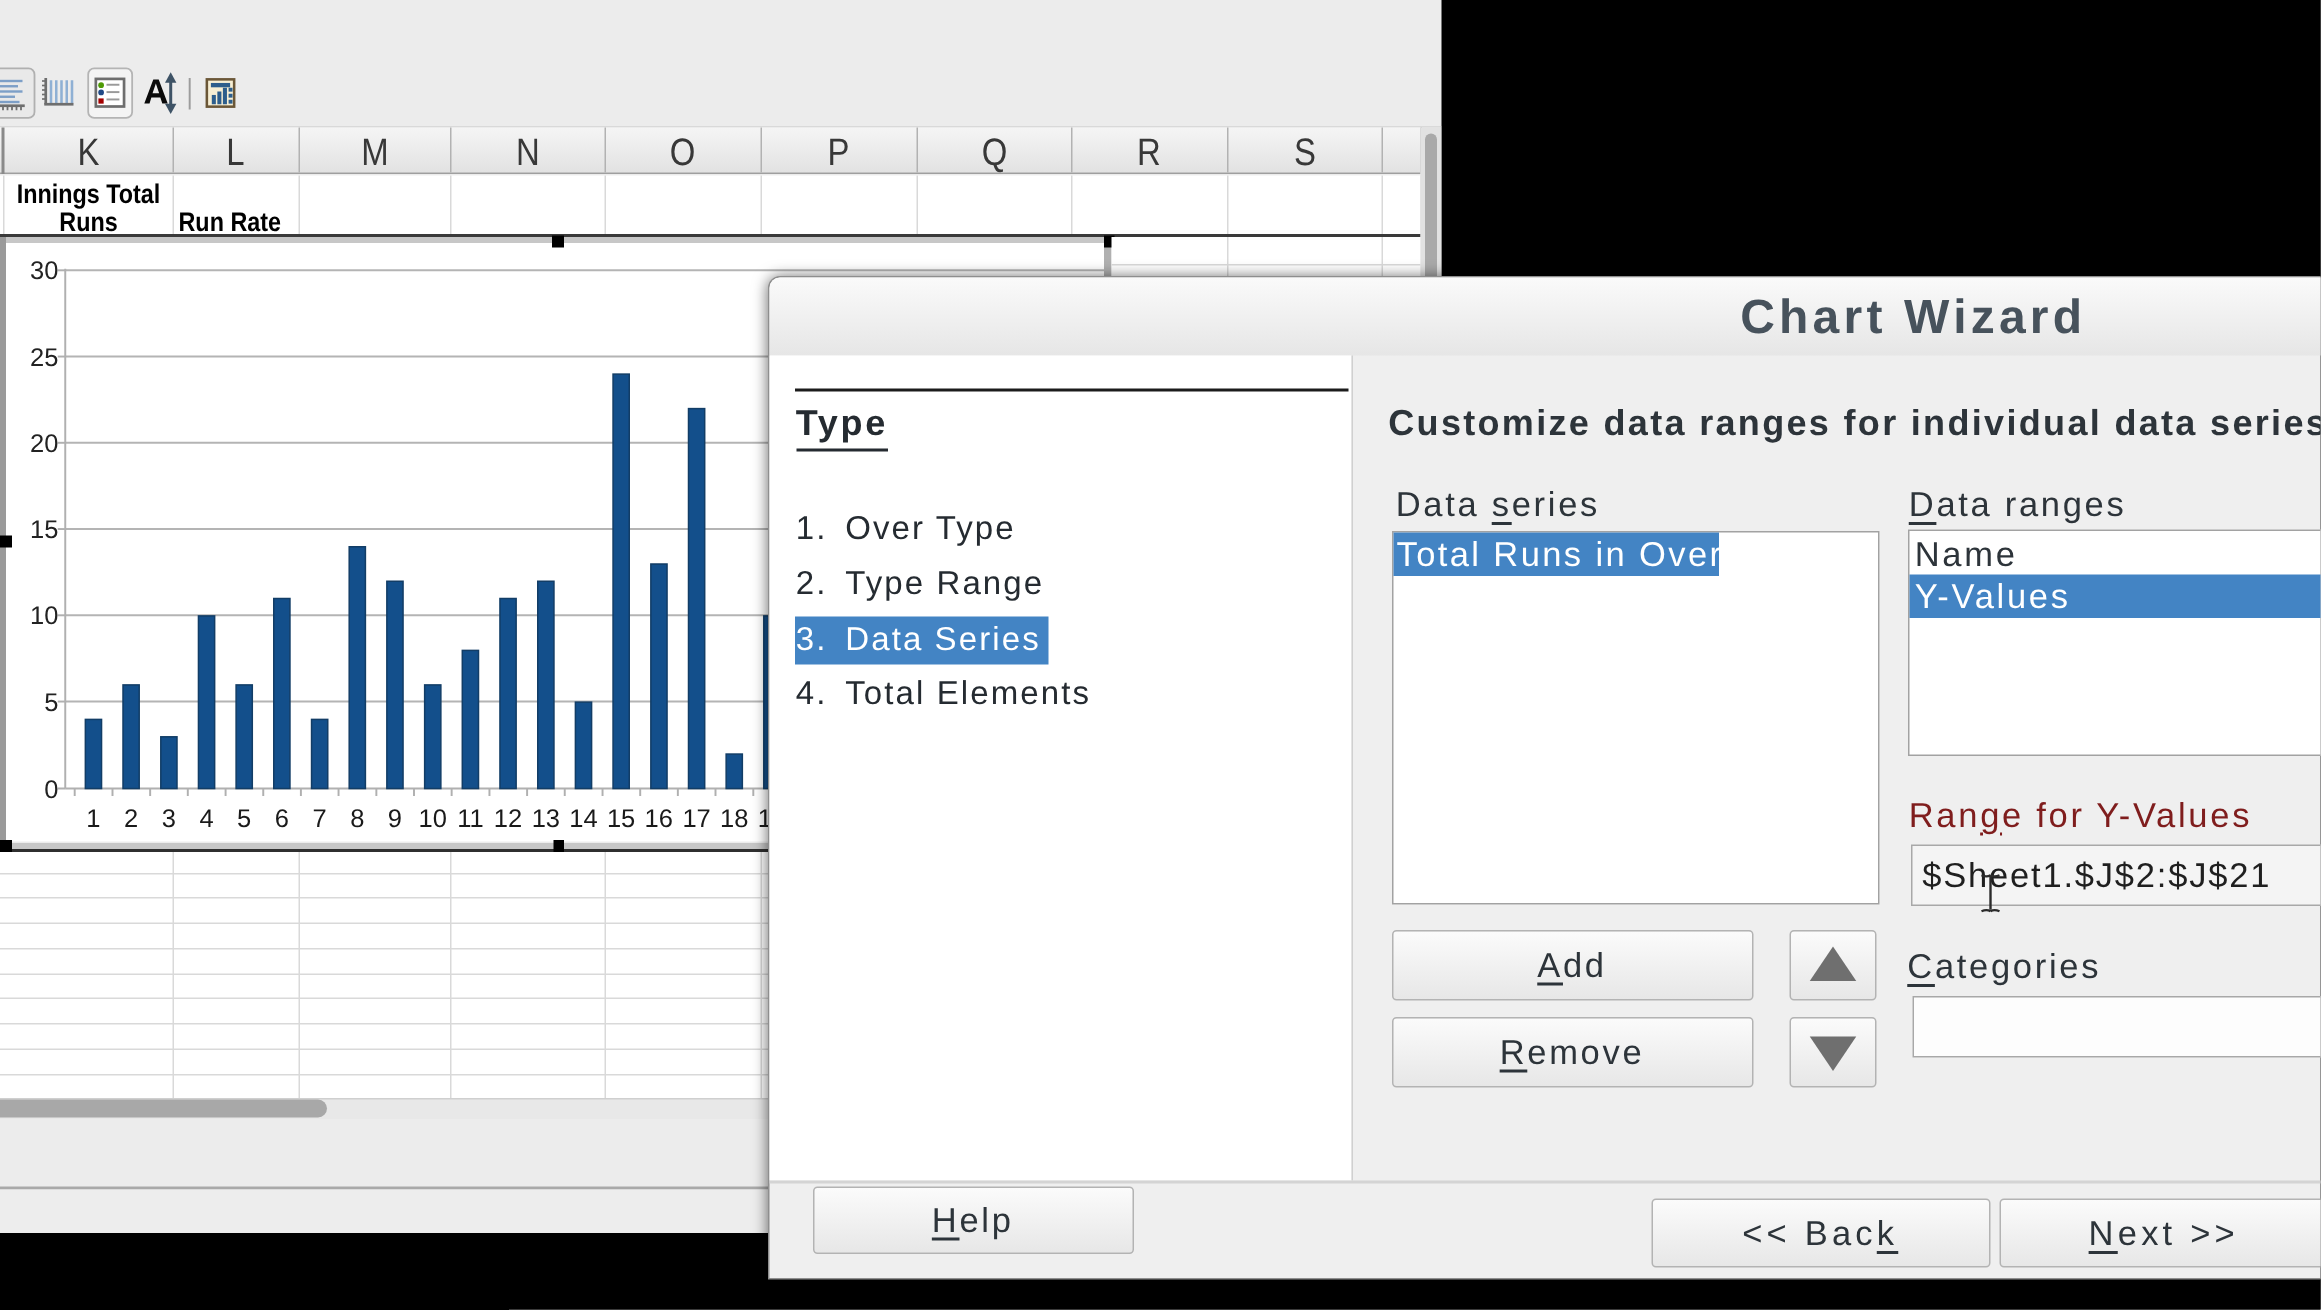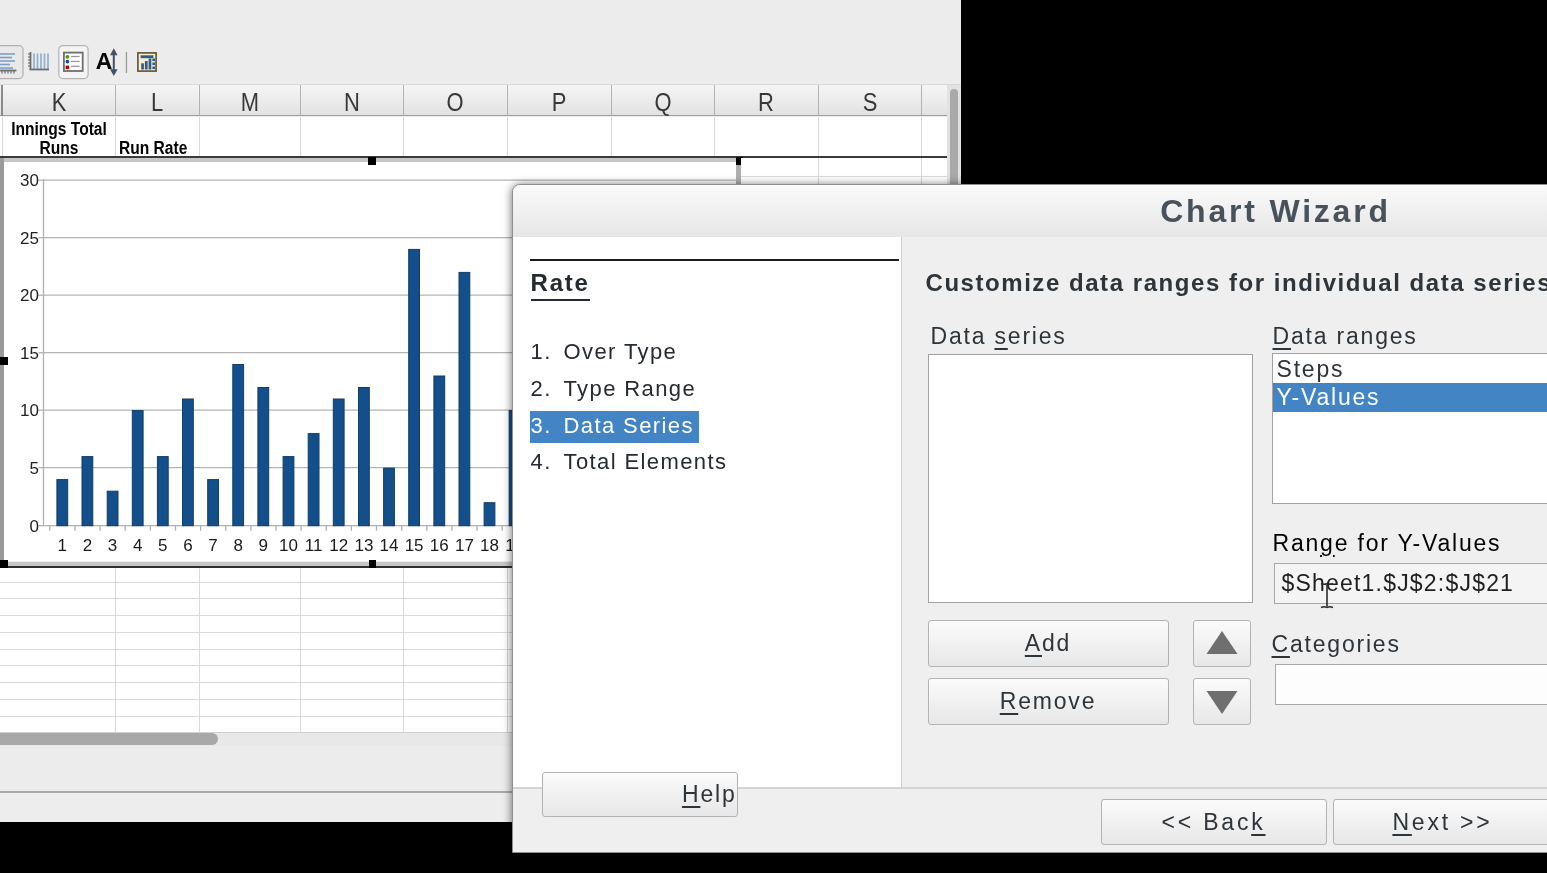--- a/index.html
+++ b/index.html
@@ -223,49 +223,50 @@
 <div style="position:absolute;left:0;top:792.6px;width:530px;height:29.4px;background:#ededed"></div>
 <div style="position:absolute;left:946.5px;top:85px;width:14px;height:99px;background:#e2e2e2"></div>
 <div style="position:absolute;left:949.5px;top:88.5px;width:8.5px;height:96px;background:#a9a9a9;border-radius:5px 5px 0 0"></div>
 </div>
 <div style="position:absolute;left:511.5px;top:183.8px;width:1042px;height:669px;background:#efefef;border:1.5px solid #8e8e8e;border-radius:8px 0 0 0;box-shadow:0 1px 10px rgba(0,0,0,.6)">
 <div style="position:absolute;left:0;top:0;width:100%;height:52px;background:linear-gradient(#fafafa,#e6e6e6);border-radius:7px 0 0 0"></div>
 <div style="position:absolute;left:0;top:8.1px;width:1526px;text-align:center;font:bold 32px 'Liberation Sans',sans-serif;letter-spacing:2.8px;color:#47525c">Chart Wizard</div>
 <div style="position:absolute;left:0;top:52px;width:388px;height:550.5px;background:#fff"></div>
 <div style="position:absolute;left:388px;top:52px;width:1.3px;height:550.5px;background:#d0d0d0"></div>
 <div style="position:absolute;left:17.0px;top:74.5px;width:369.5px;height:2.2px;background:#1c1c1c"></div>
-<div style="position:absolute;left:18.0px;top:84.6px;font:bold 24px 'Liberation Sans',sans-serif;letter-spacing:1.8px;color:#252b31;border-bottom:2px solid #252b31;padding-bottom:2px">Rate</div>
+<div style="position:absolute;left:18.0px;top:84.6px;font:bold 24px 'Liberation Sans',sans-serif;letter-spacing:1.8px;color:#252b31;border-bottom:2px solid #252b31;padding-bottom:2px">Type</div>
 <div style="position:absolute;left:17.0px;top:226.5px;width:169px;height:32.2px;background:#4384c4"></div>
 <div style="position:absolute;left:18.0px;top:154.4px;font:22px 'Liberation Sans',sans-serif;letter-spacing:1.4px;color:#252b31;white-space:nowrap">1.<span style="position:absolute;left:33px">Over Type</span></div>
 <div style="position:absolute;left:18.0px;top:191.4px;font:22px 'Liberation Sans',sans-serif;letter-spacing:1.4px;color:#252b31;white-space:nowrap">2.<span style="position:absolute;left:33px">Type Range</span></div>
 <div style="position:absolute;left:18.0px;top:228.0px;font:22px 'Liberation Sans',sans-serif;letter-spacing:1.4px;color:#fff;white-space:nowrap">3.<span style="position:absolute;left:33px">Data Series</span></div>
 <div style="position:absolute;left:18.0px;top:264.4px;font:22px 'Liberation Sans',sans-serif;letter-spacing:1.4px;color:#252b31;white-space:nowrap">4.<span style="position:absolute;left:33px">Total Elements</span></div>
 <div style="position:absolute;left:413.0px;top:84.6px;font:bold 24px 'Liberation Sans',sans-serif;letter-spacing:1.55px;color:#2d343a;white-space:nowrap">Customize data ranges for individual data series</div>
 <div style="position:absolute;left:418.0px;top:138.5px;font:23px 'Liberation Sans',sans-serif;letter-spacing:1.8px;color:#2d343a;white-space:nowrap">Data <span style="text-decoration:underline;text-underline-offset:3.5px;text-decoration-thickness:1.8px">s</span>eries</div>
 <div style="position:absolute;left:760.0px;top:138.5px;font:23px 'Liberation Sans',sans-serif;letter-spacing:1.8px;color:#2d343a;white-space:nowrap"><span style="text-decoration:underline;text-underline-offset:3.5px;text-decoration-thickness:1.8px">D</span>ata ranges</div>
 <div style="position:absolute;left:415.0px;top:169.2px;width:325px;height:249px;background:#fff;border:1px solid #a2a2a2"></div>
+<div style="position:absolute;left:416.5px;top:170.7px;width:217px;height:29px;background:#4384c4;color:#fff;font:23px 'Liberation Sans',sans-serif;letter-spacing:1.6px;line-height:29px;padding-left:2px;white-space:nowrap;overflow:hidden">Total Runs in Over</div>
 <div style="position:absolute;left:759.0px;top:168.7px;width:290px;height:151px;background:#fff;border:1px solid #a2a2a2"></div>
-<div style="position:absolute;left:764.0px;top:170.2px;font:23px 'Liberation Sans',sans-serif;letter-spacing:1.8px;color:#2d343a;line-height:28.5px">Steps</div>
+<div style="position:absolute;left:764.0px;top:170.2px;font:23px 'Liberation Sans',sans-serif;letter-spacing:1.8px;color:#2d343a;line-height:28.5px">Name</div>
 <div style="position:absolute;left:760.0px;top:198.5px;width:290px;height:28.5px;background:#4384c4;color:#fff;font:23px 'Liberation Sans',sans-serif;letter-spacing:1.8px;line-height:28.5px;padding-left:4px">Y-Values</div>
-<div style="position:absolute;left:760.0px;top:345.3px;font:23px 'Liberation Sans',sans-serif;letter-spacing:1.8px;color:#000000;white-space:nowrap">Ran<span style="text-decoration:underline;text-underline-offset:3.5px;text-decoration-thickness:1.8px">g</span>e for Y-Values</div>
+<div style="position:absolute;left:760.0px;top:345.3px;font:23px 'Liberation Sans',sans-serif;letter-spacing:1.8px;color:#7f1d1d;white-space:nowrap">Ran<span style="text-decoration:underline;text-underline-offset:3.5px;text-decoration-thickness:1.8px">g</span>e for Y-Values</div>
 <div style="position:absolute;left:761.0px;top:378.7px;width:288px;height:41px;background:#f4f4f4;border:1px solid #a8a8a8;font:23px 'Liberation Sans',sans-serif;letter-spacing:1.2px;color:#1f1f1f;line-height:39px;padding-left:7px">$Sheet1.$J$2:$J$21</div>
 <svg width="20" height="28" style="position:absolute;left:805.0px;top:397.7px">
 <g stroke="#2b2b2b" stroke-width="1.6">
         <path d="M3 1.5 Q6.5 3 9 1.5 M9 1.5 Q11.5 3 15 1.5" fill="none"></path>
 <line x1="9" y1="2.5" x2="9" y2="24.5"></line>
 <path d="M3 25.5 Q6.5 24 9 25.5 M9 25.5 Q11.5 24 15 25.5" fill="none"></path>
       </g>
     </svg>
 <div style="background:linear-gradient(#fbfbfb,#e7e7e7);border:1px solid #b3b3b3;border-radius:3px;font:23px 'Liberation Sans',sans-serif;letter-spacing:1.8px;color:#2d343a;text-align:center;position:absolute;left:415.0px;top:435.7px;width:241px;height:47px;line-height:45px"><span style="text-decoration:underline;text-underline-offset:3.5px;text-decoration-thickness:1.8px">A</span>dd</div>
 <div style="background:linear-gradient(#fbfbfb,#e7e7e7);border:1px solid #b3b3b3;border-radius:3px;font:23px 'Liberation Sans',sans-serif;letter-spacing:1.8px;color:#2d343a;text-align:center;position:absolute;left:415.0px;top:493.7px;width:241px;height:47px;line-height:45px"><span style="text-decoration:underline;text-underline-offset:3.5px;text-decoration-thickness:1.8px">R</span>emove</div>
 <div style="background:linear-gradient(#fbfbfb,#e7e7e7);border:1px solid #b3b3b3;border-radius:3px;font:23px 'Liberation Sans',sans-serif;letter-spacing:1.8px;color:#2d343a;text-align:center;position:absolute;left:680.0px;top:435.7px;width:58px;height:47px"><svg width="56" height="45">
         <path d="M28 10 L12.5 33 L43.5 33 Z" fill="#6f6f6f"></path>
       </svg></div>
 <div style="background:linear-gradient(#fbfbfb,#e7e7e7);border:1px solid #b3b3b3;border-radius:3px;font:23px 'Liberation Sans',sans-serif;letter-spacing:1.8px;color:#2d343a;text-align:center;position:absolute;left:680.0px;top:493.7px;width:58px;height:47px"><svg width="56" height="45">
         <path d="M12.5 12 L43.5 12 L28 35 Z" fill="#6f6f6f"></path>
       </svg></div>
 <div style="position:absolute;left:759.0px;top:446.3px;font:23px 'Liberation Sans',sans-serif;letter-spacing:1.8px;color:#2d343a;white-space:nowrap"><span style="text-decoration:underline;text-underline-offset:3.5px;text-decoration-thickness:1.8px">C</span>ategories</div>
 <div style="position:absolute;left:762.0px;top:479.7px;width:287px;height:41px;background:#fdfdfd;border:1px solid #a8a8a8"></div>
 <div style="position:absolute;left:0;top:602.5px;width:100%;height:1.5px;background:#d4d4d4"></div>
-<div style="background:linear-gradient(#fbfbfb,#e7e7e7);border:1px solid #b3b3b3;border-radius:3px;font:23px 'Liberation Sans',sans-serif;letter-spacing:1.8px;color:#2d343a;text-align:right;position:absolute;left:29.0px;top:587px;width:196px;height:45px;line-height:43px"><span style="text-decoration:underline;text-underline-offset:3.5px;text-decoration-thickness:1.8px">H</span>elp</div>
+<div style="background:linear-gradient(#fbfbfb,#e7e7e7);border:1px solid #b3b3b3;border-radius:3px;font:23px 'Liberation Sans',sans-serif;letter-spacing:1.8px;color:#2d343a;text-align:center;position:absolute;left:29.0px;top:606px;width:214px;height:45px;line-height:43px"><span style="text-decoration:underline;text-underline-offset:3.5px;text-decoration-thickness:1.8px">H</span>elp</div>
 <div style="background:linear-gradient(#fbfbfb,#e7e7e7);border:1px solid #b3b3b3;border-radius:3px;font:23px 'Liberation Sans',sans-serif;letter-spacing:1.8px;color:#2d343a;text-align:center;position:absolute;left:588.0px;top:614.7px;width:226px;height:46px;line-height:44px;letter-spacing:2.8px">&lt;&lt; Bac<span style="text-decoration:underline;text-underline-offset:3.5px;text-decoration-thickness:1.8px">k</span></div>
 <div style="background:linear-gradient(#fbfbfb,#e7e7e7);border:1px solid #b3b3b3;border-radius:3px;font:23px 'Liberation Sans',sans-serif;letter-spacing:1.8px;color:#2d343a;text-align:center;position:absolute;left:820.0px;top:614.7px;width:220px;height:46px;line-height:44px;letter-spacing:2.8px"><span style="text-decoration:underline;text-underline-offset:3.5px;text-decoration-thickness:1.8px">N</span>ext &gt;&gt;</div>
 </div>
 
 </body></html>

